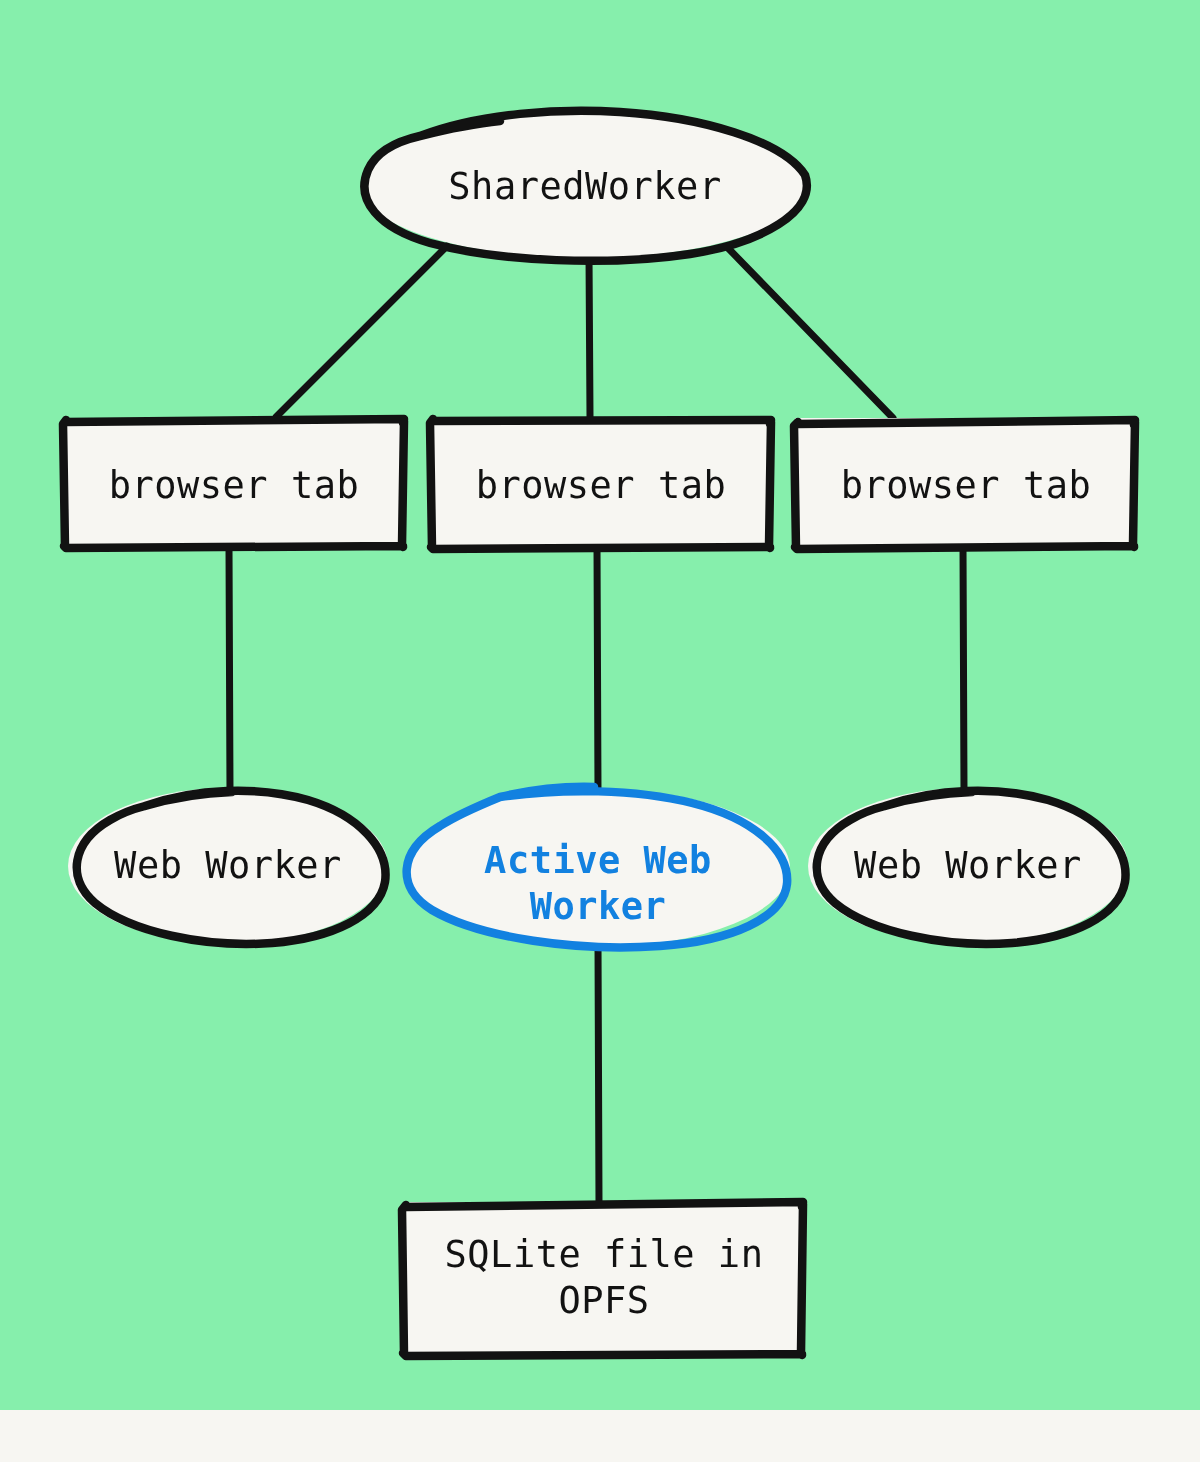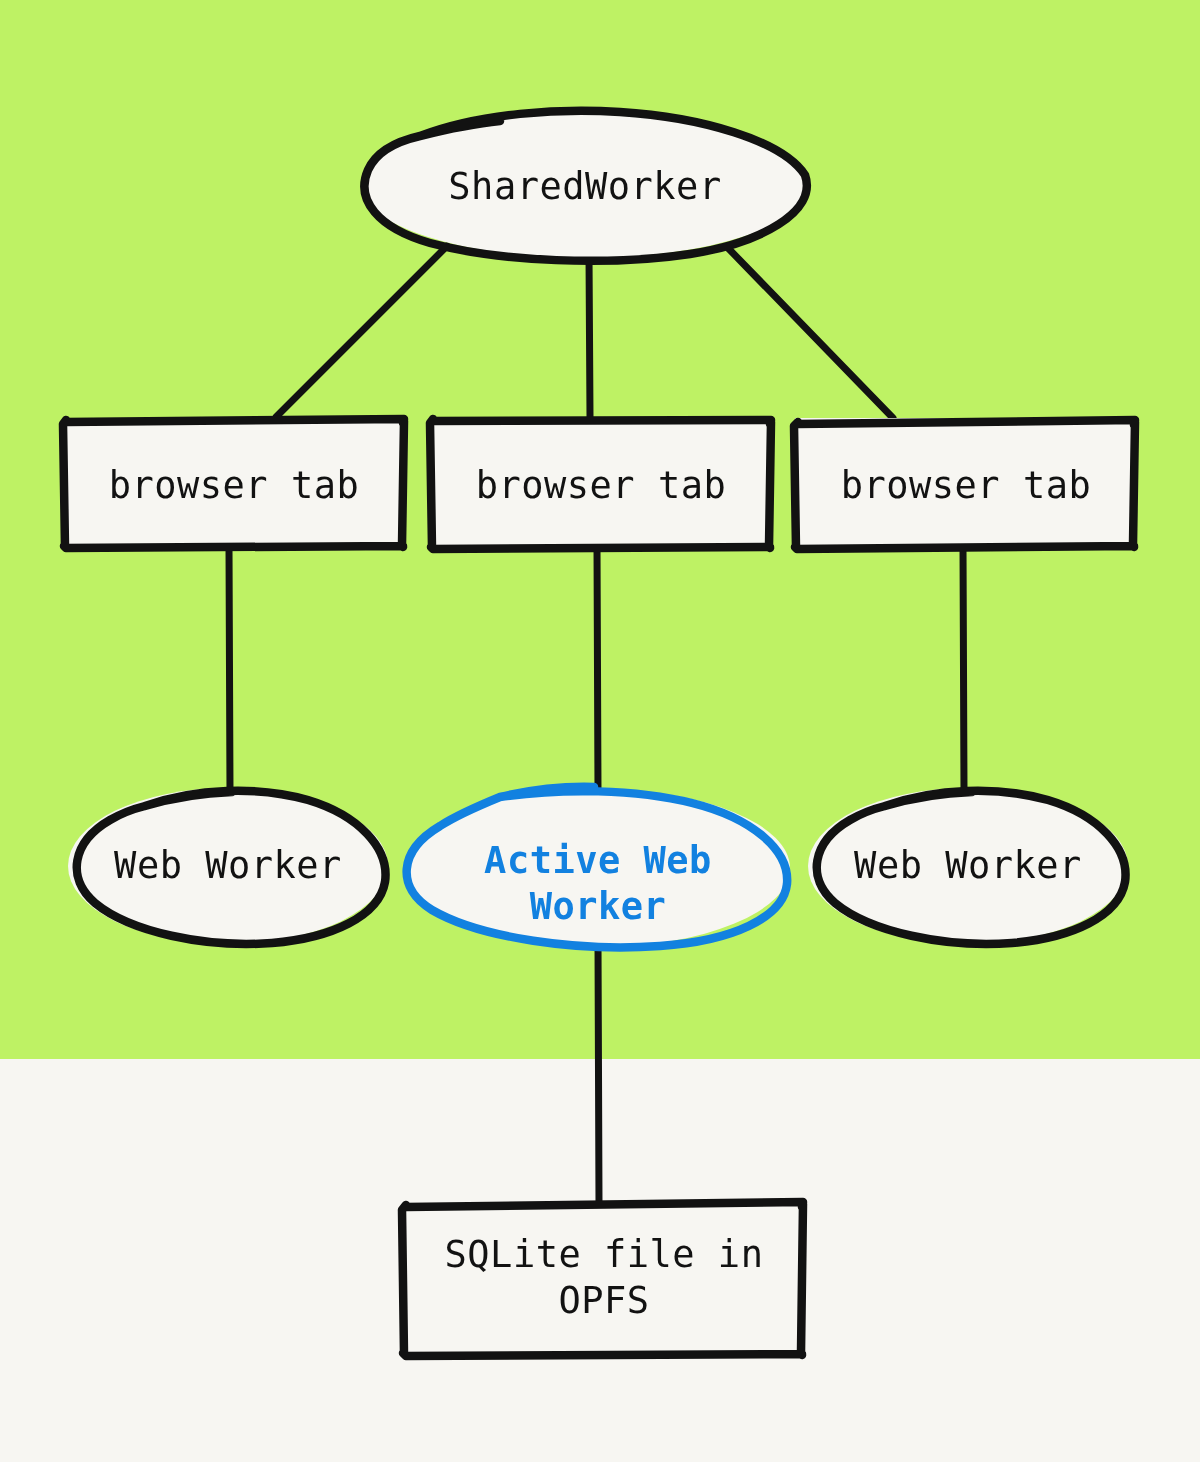--- a/index.html
+++ b/index.html
@@ -10,22 +10,22 @@
   }
   body {
     width: 1200px;
     height: 1462px;
     overflow: hidden;
     font-family: "DejaVu Sans Mono", "Liberation Mono", monospace;
   }
   #diagram-root {
     position: relative;
     width: 1200px;
-    height: 1059px;
-    background: #bef264;
+    height: 1410px;
+    background: #86efac;
   }
   svg#diagram-canvas {
     position: absolute;
     top: 0;
     left: 0;
     width: 1200px;
     height: 1462px;
     display: block;
   }
   .node-label {

